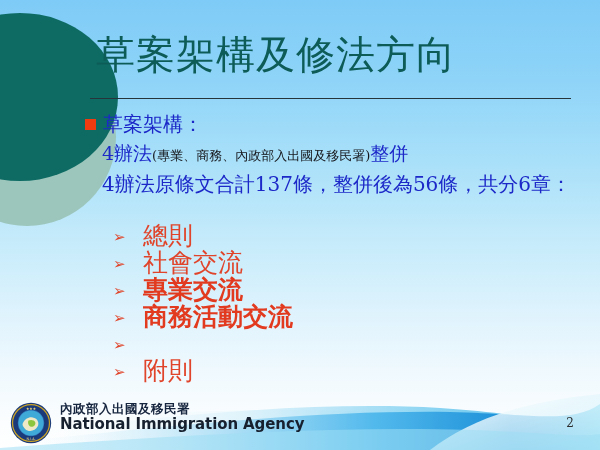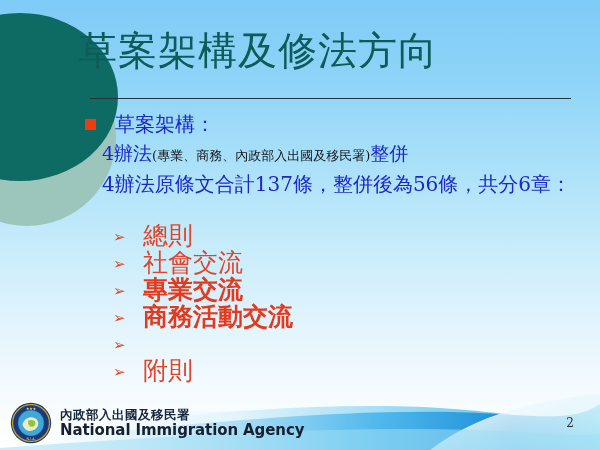--- a/index.html
+++ b/index.html
@@ -40,23 +40,23 @@
     top: 13px;
     width: 196px;
     height: 168px;
     border-radius: 50%;
     background: #0D6B63;
   }
 
   
   .title {
     position: absolute;
-    left: 78px;
+    left: 96px;
     top: 33px;
-    font-family: Liberation Mono, monospace;
+    font-family: Liberation Serif, serif;
     font-size: 39px;
     line-height: 1.12;
     color: #0E5C57;
     letter-spacing: 1px;
     white-space: nowrap;
   }
   .title-rule {
     position: absolute;
     left: 90px;
     top: 98px;
@@ -68,21 +68,21 @@
   
   .body-block {
     position: absolute;
     left: 78px;
     top: 112px;
     width: 510px;
   }
   .lead-row {
     display: flex;
     align-items: flex-start;
-    gap: 19px;
+    gap: 7px;
     padding-left: 7px;
   }
   .sq-bullet {
     width: 11px;
     height: 11px;
     background: #F03B11;
     margin-top: 7px;
     flex: none;
   }
   .lead-text {
@@ -153,21 +153,21 @@
     width: 600px;
     height: 80px;
   }
 
   
   .footer {
     position: absolute;
     left: 10px;
     bottom: 6px;
     display: flex;
-    align-items: center;
+    align-items: flex-start;
     gap: 8px;
   }
   .emblem {
     width: 42px;
     height: 42px;
     flex: none;
   }
   .agency-text {
     line-height: 1.08;
   }

